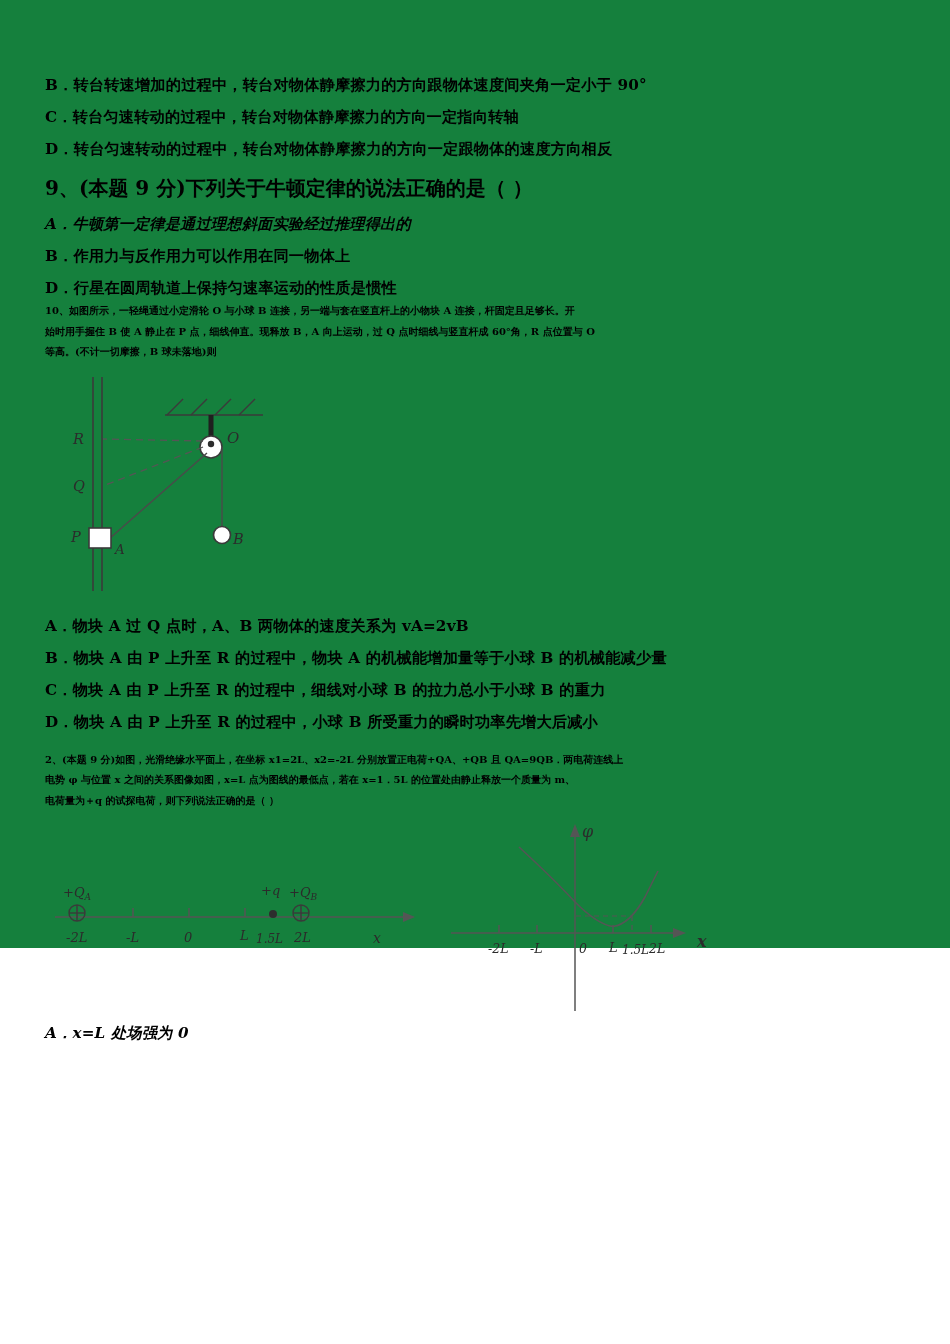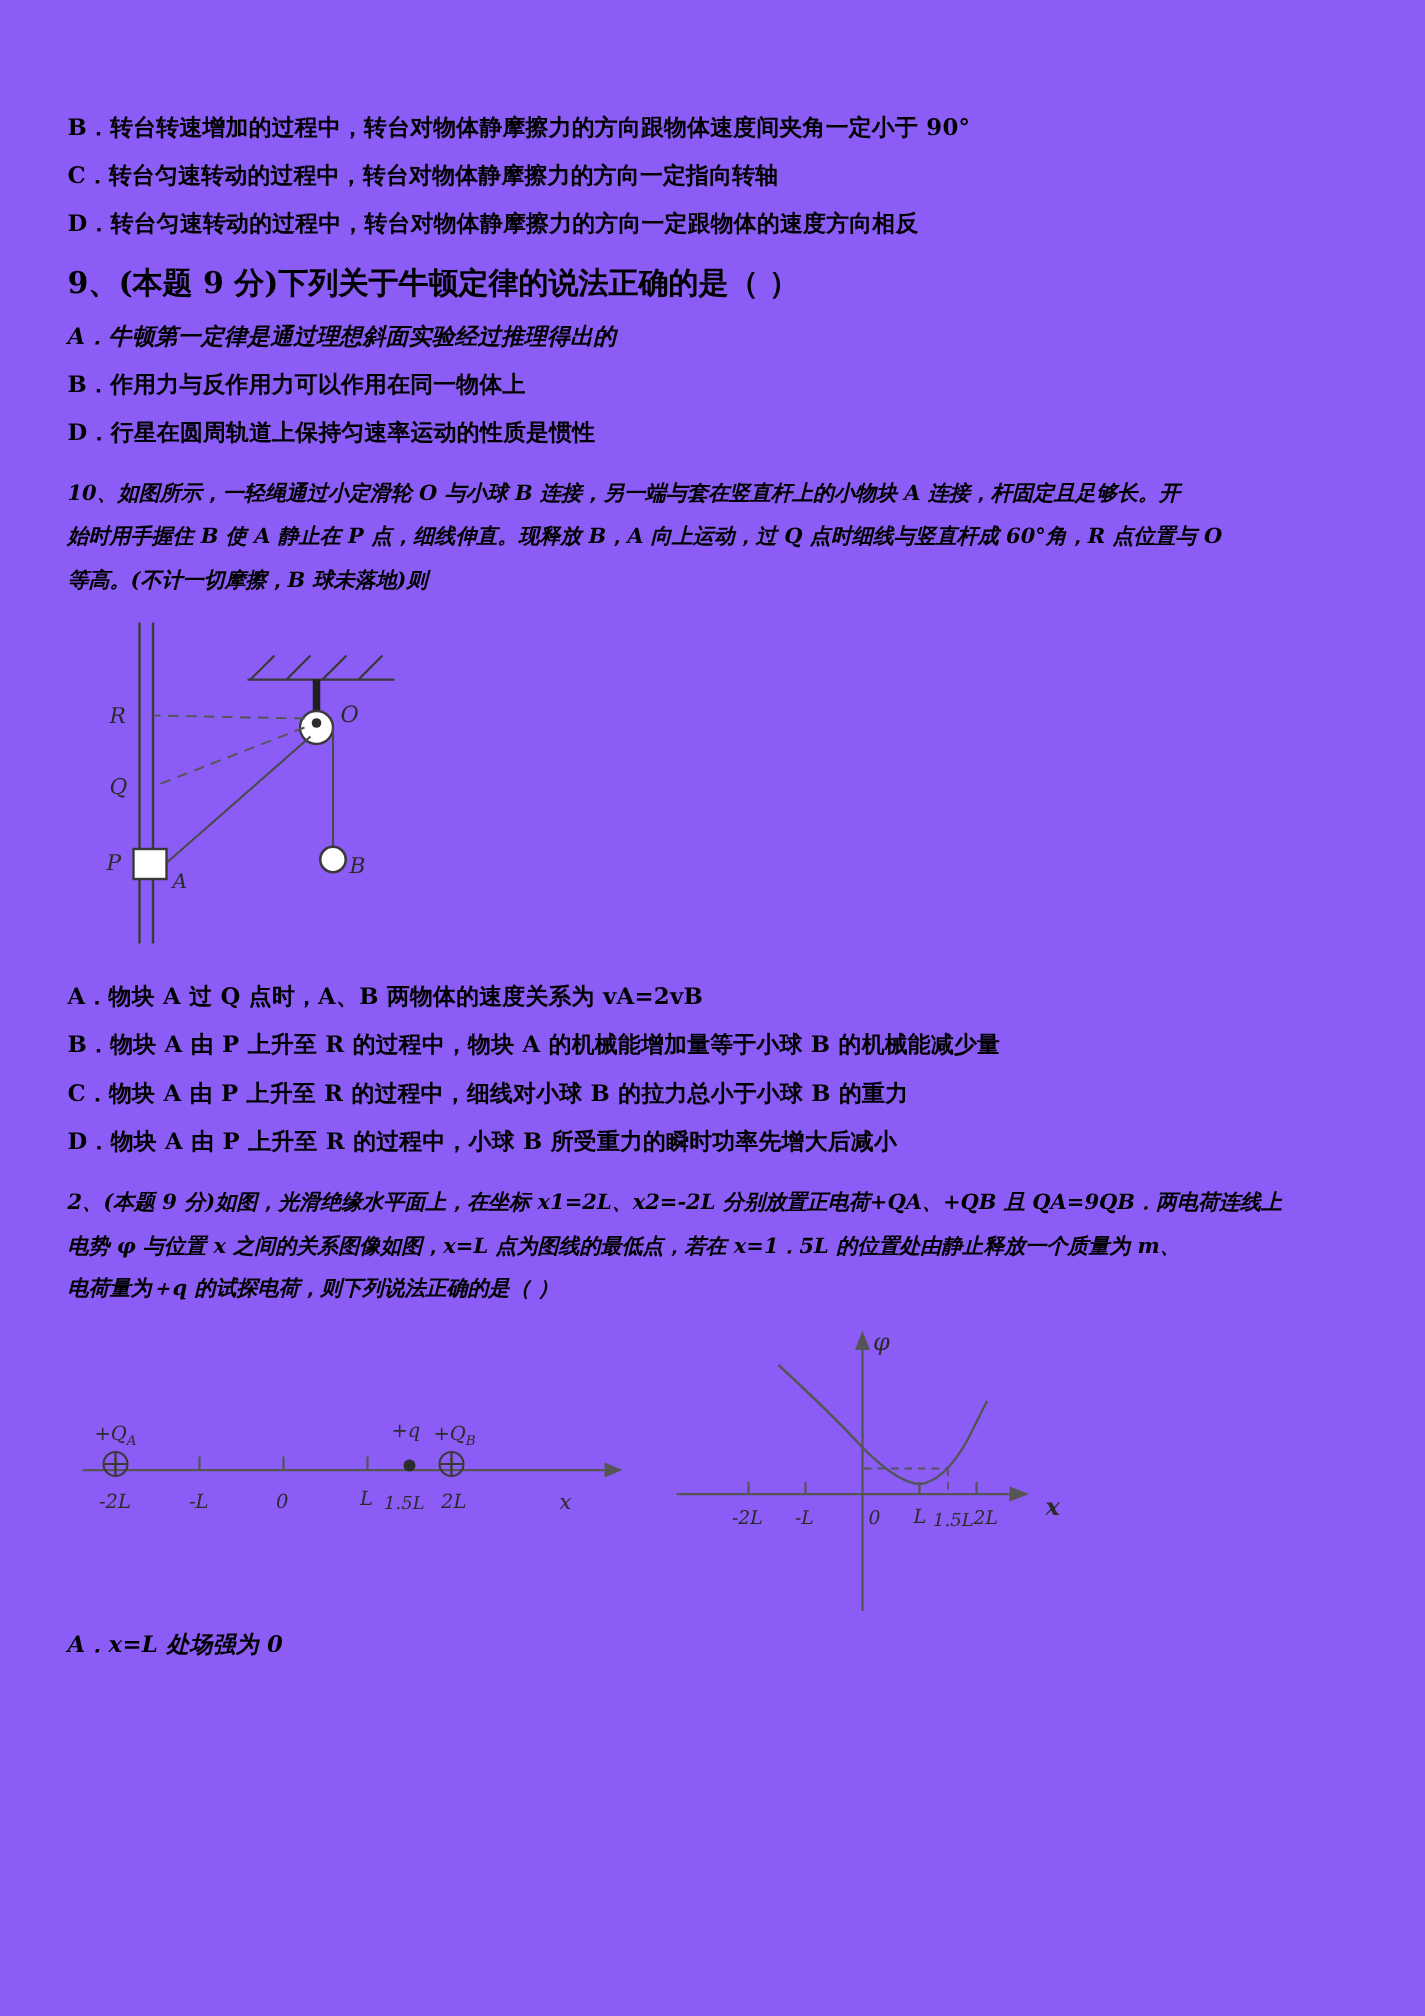--- a/index.html
+++ b/index.html
@@ -12,22 +12,22 @@
     height: 1344px;
     position: relative;
     font-family: "DejaVu Serif", "Liberation Serif", serif;
     color: #000000;
     overflow: hidden;
   }
   .page {
     position: absolute;
     left: 0; top: 0;
     width: 950px;
-    height: 1344px;
-    background: #8b5cf6;
+    height: 948px;
+    background: #15803d;
   }
   .content {
     position: absolute;
     left: 45px;
     top: 78px;
     width: 865px;
   }
   .line {
     font-size: 15.2px;
     line-height: 1.0;
@@ -47,26 +47,25 @@
     font-weight: bold;
   }
   
   .qline {
     margin-bottom: 13px;
     font-size: 20px;
     font-weight: bold;
     line-height: 1.0;
   }
   .stem-wrap {
-    font-size: 14px;
+    font-size: 10px;
     font-weight: bold;
     line-height: 2.05;
     text-align: justify;
     text-justify: inter-character;
-    font-style: italic;
   }
   .stem-wrap .l { display: block; white-space: nowrap; }
   .spacer-fig10 { height: 6px; }
 
   
   .fig10 {
     position: relative;
     width: 280px;
     height: 236px;
     margin-left: 22px;
@@ -100,21 +99,21 @@
 
     <div class="qline" style="margin-bottom:19px;">
       <span>9、</span><span>(本题 9 分)</span><span>下列关于牛顿定律的说法正确的是（  ）</span>
     </div>
     <div class="opt line" style="margin-bottom:17px;font-style:italic;">
       <span class="lbl">A．</span><span>牛顿第一定律是通过理想斜面实验经过推理得出的</span>
     </div>
     <div class="opt line" style="margin-bottom:17px;">
       <span class="lbl">B．</span><span>作用力与反作用力可以作用在同一物体上</span>
     </div>
-    <div class="opt line" style="margin-bottom:19px;">
+    <div class="opt line" style="margin-bottom:5px;">
       <span class="lbl">D．</span><span>行星在圆周轨道上保持匀速率运动的性质是惯性</span>
     </div>
 
     <div class="stem-wrap">
       <span class="l"><span>10、</span><span>如图所示，一轻绳通过小定滑轮 O 与小球 B 连接，另一端与套在竖直杆上的小物块 A 连接，杆固定且足够长。开</span></span>
       <span class="l">始时用手握住 B 使 A 静止在 P 点，细线伸直。现释放 B，A 向上运动，过 Q 点时细线与竖直杆成 60°角，R 点位置与 O</span>
       <span class="l">等高。(不计一切摩擦，B 球未落地)则</span>
     </div>
 
     <div class="spacer-fig10"></div>

